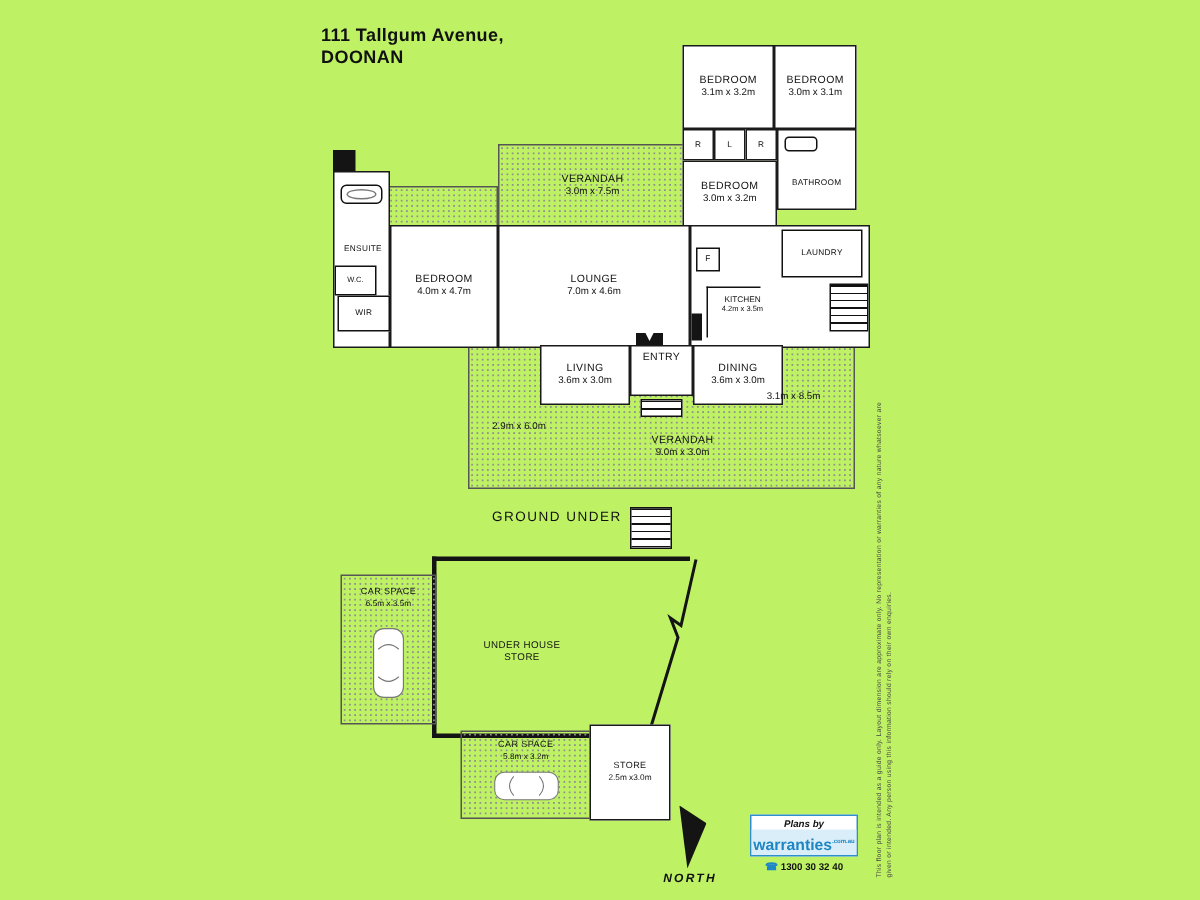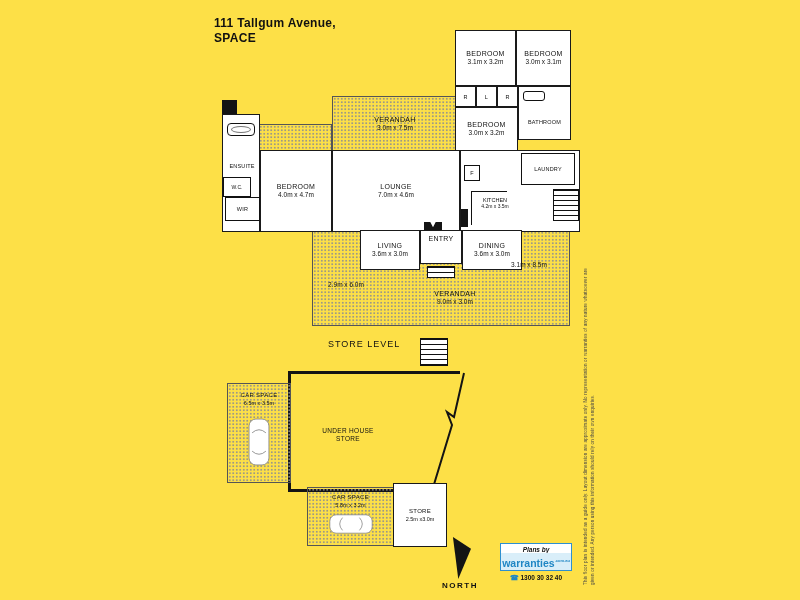--- a/index.html
+++ b/index.html
@@ -1,17 +1,17 @@
 <!DOCTYPE html>
 <html><head>
 <meta charset="utf-8">
 <style>
   * { margin:0; padding:0; box-sizing:border-box; }
   html,body { width:800px; height:600px; background:#fff; font-family:"Liberation Sans", sans-serif; color:#111; }
-  .canvas { position:absolute; left:0; top:0; width:800px; height:600px; background:#fde047; overflow:hidden; }
+  .canvas { position:absolute; left:0; top:0; width:800px; height:600px; background:#bef264; overflow:hidden; }
   .abs { position:absolute; }
   .room { position:absolute; background:#fff; border:1.5px solid #1a1a1a; display:flex; flex-direction:column; align-items:center; justify-content:center; text-align:center; }
   .area { position:absolute; border:1px solid #555;
           background-image: radial-gradient(circle, #8f8f8f 0.6px, transparent 0.75px);
           background-size: 3.5px 3.5px;
           display:flex; flex-direction:column; align-items:center; text-align:center; }
   .rname { font-size:7px; letter-spacing:0.3px; line-height:8px; }
   .rdims { font-size:6.5px; line-height:8px; }
   .tinyname { font-size:5.5px; letter-spacing:0.2px; }
   .flabel { position:absolute; display:flex; flex-direction:column; align-items:center; justify-content:center; text-align:center; }
@@ -21,29 +21,29 @@
   .innerbox { position:absolute; border:1px solid #111; background:#fff; display:flex; align-items:center; justify-content:center; }
   .disclaimer { position:absolute; writing-mode:vertical-rl; transform:rotate(180deg); font-size:4.5px; line-height:7px; color:#444; letter-spacing:0.2px; }
   .logo-box { position:absolute; border:1px solid #2e8fcf; background:#fff; display:flex; flex-direction:column; align-items:center; overflow:hidden; }
   .logo-top { width:100%; text-align:center; font-size:6.5px; font-weight:bold; font-style:italic; padding-top:2px; }
   .logo-brand { width:100%; text-align:center; background:#d9eef9; color:#1f86c4; font-weight:bold; font-size:10.5px; line-height:15px; }
   .logo-suffix { font-size:4px; vertical-align:super; }
   .phone-row { position:absolute; text-align:center; font-size:6.5px; font-weight:bold; }
   .phone-glyph { color:#1f86c4; font-size:7px; }
   .north-arrow { position:absolute; background:#141414; clip-path:polygon(18% 0, 100% 28%, 42% 100%); }
   .ground-label { position:absolute; font-size:9px; letter-spacing:1px; }
-  .north-label { position:absolute; font-size:8px; font-weight:bold; letter-spacing:1.5px; text-align:center; }
+  .north-label { position:absolute; font-size:8px; font-weight:bold; letter-spacing:1.5px; text-align:center;font-style:italic; }
 </style>
 </head>
 <body>
 
 <div class="canvas">
 
   <div class="title" style="left:214px; top:16px;">111 Tallgum Avenue,</div>
-  <div class="title" style="left:214px; top:31px;">SPACE</div>
+  <div class="title" style="left:214px; top:31px;">DOONAN</div>
 
   <div class="area" style="left:332px; top:96px; width:126px; height:56px; justify-content:center;">
     <span class="rname">VERANDAH</span>
     <span class="rdims">3.0m x 7.5m</span>
   </div>
   <div class="area" style="left:258px; top:124px; width:74px; height:28px;"></div>
 
   <div class="area" style="left:312px; top:230px; width:258px; height:96px;"></div>
 
   <div class="room" style="left:455px; top:30px; width:61px; height:56px;">
@@ -129,21 +129,21 @@
     <span class="rname">VERANDAH</span>
     <span class="rdims">9.0m x 3.0m</span>
   </div>
   <div class="flabel" style="left:317px; top:281px; width:58px;">
     <span class="rdims">2.9m x 6.0m</span>
   </div>
   <div class="flabel" style="left:500px; top:261px; width:58px;">
     <span class="rdims">3.1m x 8.5m</span>
   </div>
 
-  <div class="ground-label" style="left:328px; top:339px;">STORE LEVEL</div>
+  <div class="ground-label" style="left:328px; top:339px;">GROUND UNDER</div>
   <div class="stairs-h" style="left:420px; top:338px; width:28px; height:28px;"></div>
 
   <div class="blackfill" style="left:288px; top:371px; width:172px; height:3px;"></div>
   <div class="blackfill" style="left:288px; top:371px; width:2.5px; height:120px;"></div>
   <div class="blackfill" style="left:288px; top:489px; width:144px; height:2.5px;"></div>
   <svg class="abs" style="left:420px; top:371px;" width="52" height="124" viewBox="0 0 52 124">
     <path d="M44 2 L34 46 l-7 -5 l5 13 L12 120" fill="none" stroke="#141414" stroke-width="2"></path>
   </svg>
 
   <div class="area" style="left:227px; top:383px; width:64px; height:100px; justify-content:flex-start; padding-top:7px;">

